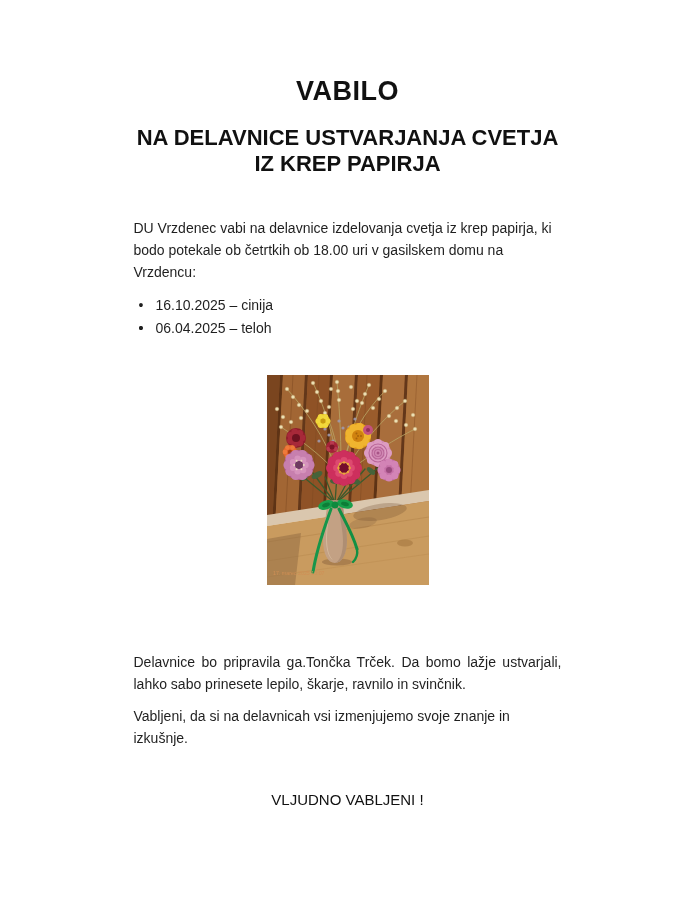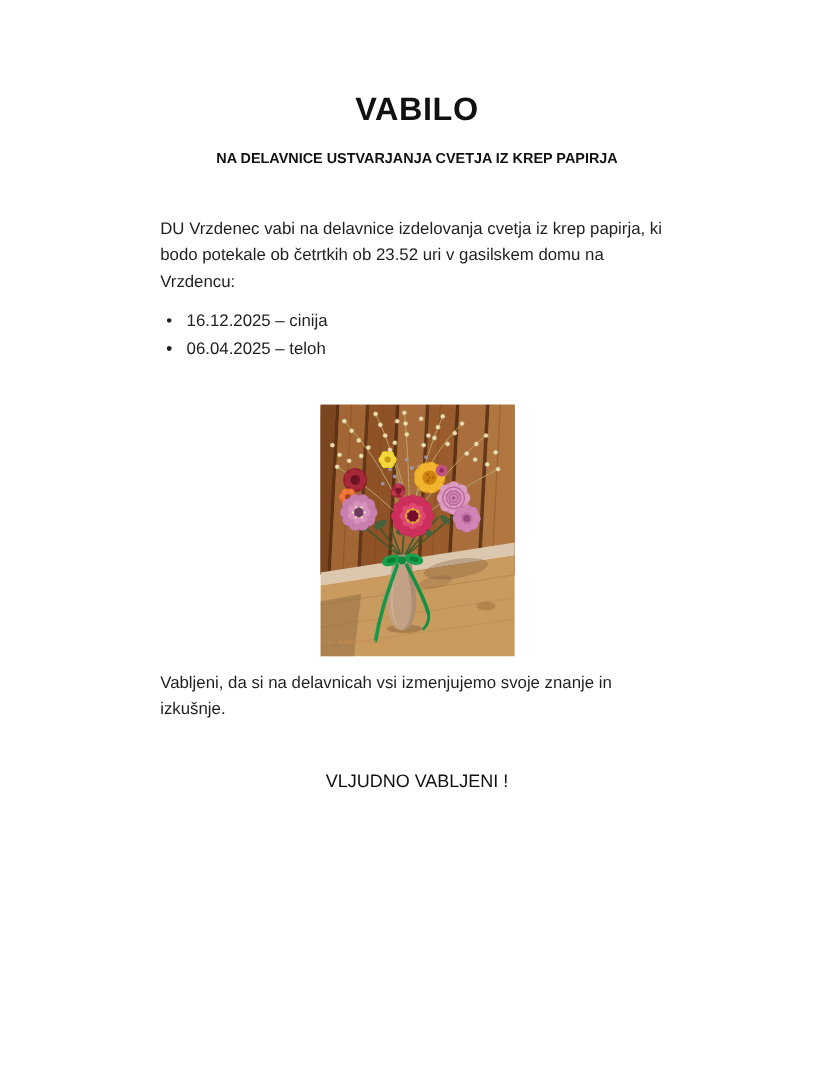--- a/index.html
+++ b/index.html
@@ -24,21 +24,21 @@
     padding-top: 76px;
     text-align: center;
     font-size: 27px;
     font-weight: bold;
     letter-spacing: 0.5px;
     color: #111111;
   }
   .subtitle {
     margin: 18px 0 0 0;
     text-align: center;
-    font-size: 12px;
+    font-size: 22px;
     font-weight: bold;
     color: #111111;
   }
   p {
     margin: 0;
     font-size: 14px;
     line-height: 22px;
   }
   .intro { margin-top: 40px; }
   ul.schedule {
@@ -79,24 +79,24 @@
 </style>
 </head>
 <body>
 
 <div class="page">
 
   <h1 class="title">VABILO</h1>
 
   <h2 class="subtitle">NA DELAVNICE USTVARJANJA CVETJA IZ KREP PAPIRJA</h2>
 
-  <p class="intro">DU Vrzdenec vabi na delavnice izdelovanja cvetja iz krep papirja, ki bodo potekale ob četrtkih ob 23.52 uri v gasilskem domu na Vrzdencu:</p>
+  <p class="intro">DU Vrzdenec vabi na delavnice izdelovanja cvetja iz krep papirja, ki bodo potekale ob četrtkih ob 18.00 uri v gasilskem domu na Vrzdencu:</p>
 
   <ul class="schedule">
-    <li><span class="bullet">•</span><span>16.12.2025 – cinija</span></li>
+    <li><span class="bullet">•</span><span>16.10.2025 – cinija</span></li>
     <li><span class="bullet">•</span></li>
     <li><span class="bullet">•</span><span>06.04.2025 – teloh</span></li>
   </ul>
 
   <div class="photo-wrap">
     <svg width="162" height="210" viewBox="0 0 162 210" role="img">
 
       <g>
         <rect x="0" y="0" width="162" height="142" fill="#9a6030"></rect>
         <g transform="skewX(-3)">
@@ -390,19 +390,20 @@
         <circle cx="-5.6" cy="0" r="1.2" fill="#eda33c"></circle>
           <circle cx="-4" cy="-4" r="1.2" fill="#eda33c"></circle>
         <circle cx="0" cy="-5.6" r="1.2" fill="#eda33c"></circle>
           <circle cx="4" cy="-4" r="1.2" fill="#eda33c"></circle>
       </g>
 
       <text x="6" y="200" font-size="5.3" fill="#d08f55" font-family="Liberation Sans, sans-serif">17. marec 2025 10:07</text>
     </svg>
   </div>
 
+  <p class="para-instructor">Delavnice bo pripravila ga.Tončka Trček. Da bomo lažje ustvarjali, lahko sabo prinesete lepilo, škarje, ravnilo in svinčnik.</p>
 
   <p class="para-sharing">Vabljeni, da si na delavnicah vsi izmenjujemo svoje znanje in izkušnje.</p>
 
 
   <p class="closing">VLJUDNO VABLJENI !</p>
 
 </div>
 
 </body></html>

